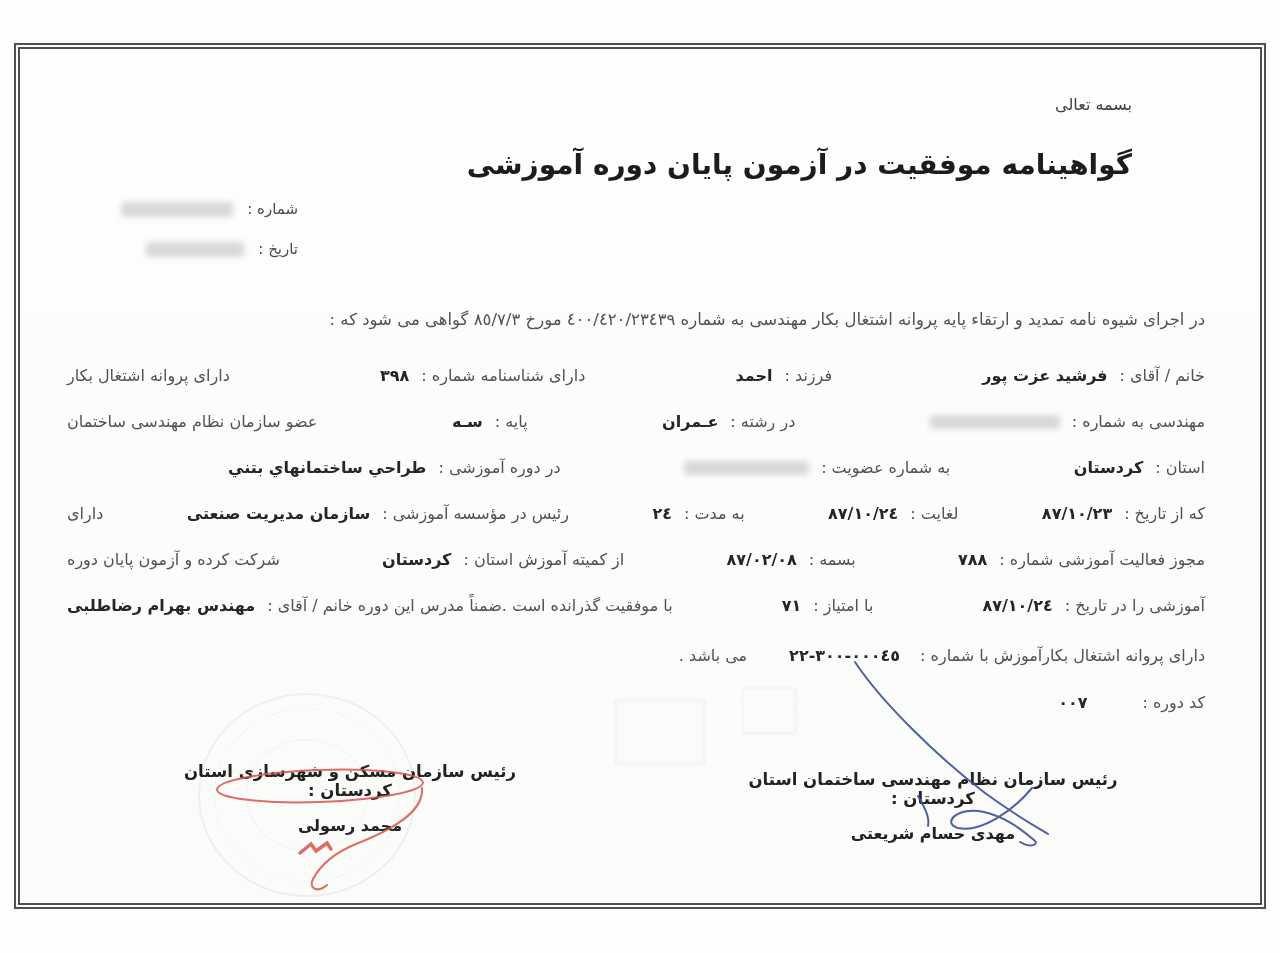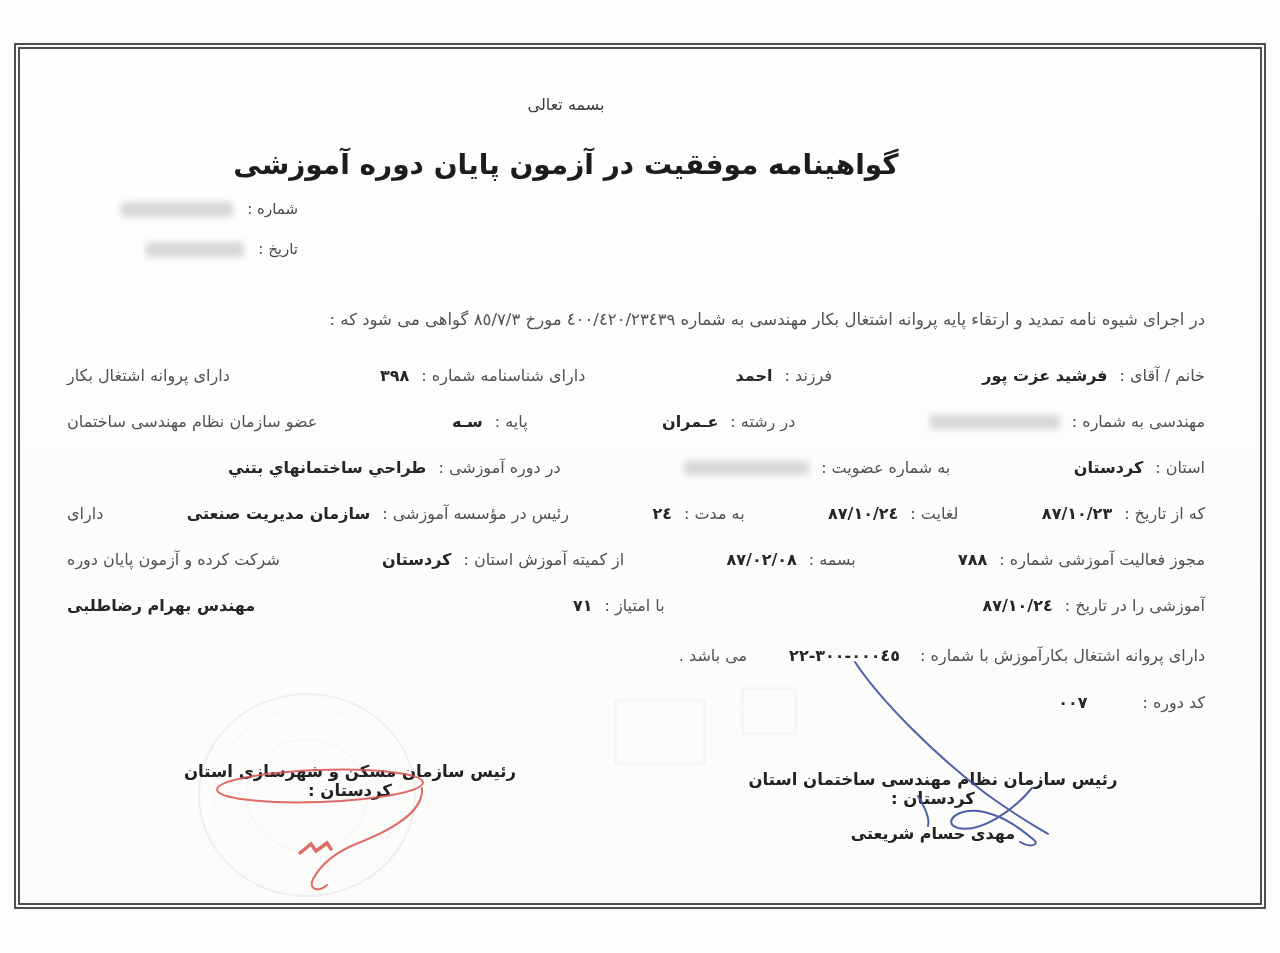--- a/index.html
+++ b/index.html
@@ -8,21 +8,21 @@
     background:#fdfdfc;
     font-family:"DejaVu Sans", sans-serif;
     color:#4f4f4f;
   }
   .frame{
     position:absolute;left:14px;top:43px;width:1252px;height:866px;
     border:6px double #4f4f4f;
     background:linear-gradient(180deg,#fefefd 0%,#fcfcfb 60%,#fbfbf9 100%);
     box-sizing:border-box;
   }
-  .center-text{position:absolute;left:0;width:1132px;text-align:center;direction:rtl;}
+  .center-text{position:absolute;left:0;width:1132px;direction:rtl;}
   .bismillah{top:95px;font-size:16px;color:#3d3d3d;}
   .cert-title{top:148px;font-size:28px;font-weight:700;color:#1c1c1c;letter-spacing:-0.5px;}
   .meta-row{position:absolute;right:982px;display:flex;direction:rtl;align-items:center;gap:14px;font-size:15px;color:#4a4a4a;white-space:nowrap;}
   .redact{display:inline-block;background:#b9b9b9;border-radius:3px;filter:blur(3px);opacity:.55;}
   .line{position:absolute;left:67px;right:75px;display:flex;direction:rtl;justify-content:space-between;align-items:baseline;font-size:16px;color:#515151;white-space:nowrap;}
   .rline{position:absolute;right:75px;direction:rtl;font-size:16px;color:#515151;white-space:nowrap;display:flex;align-items:baseline;}
   .grp{display:inline-flex;direction:rtl;align-items:baseline;gap:12px;}
   .b{font-weight:700;color:#262626;}
   .num-ltr{direction:ltr;unicode-bidi:bidi-override;}
   .sig-block{position:absolute;text-align:center;direction:rtl;}
@@ -155,37 +155,39 @@
 <div class="line" style="top:596px;">
   <span class="grp">
     <span>آموزشی را در تاریخ :</span>
     <span class="b">٨٧/١٠/٢٤</span>
   </span>
   <span class="grp">
     <span>با امتیاز :</span>
     <span class="b">٧١</span>
   </span>
   <span class="grp">
+    <span>با موفقیت گذرانده است .ضمناً مدرس این دوره خانم / آقای :</span>
     <span class="b">مهندس بهرام رضاطلبی</span>
   </span>
 </div>
 
 <div class="rline" style="top:646px;">
   <span>دارای پروانه اشتغال بکارآموزش با شماره :</span>
   <span class="b num-ltr" style="margin:0 20px;">٢٢-٣٠٠-٠٠٠٤٥</span>
   <span style="margin-right:22px;">می باشد .</span>
 </div>
 
 <div class="rline" style="top:693px;">
   <span>کد دوره :</span>
   <span class="b" style="margin-right:55px;">٠٠٧</span>
 </div>
 
 <div class="sig-block" style="left:150px;top:762px;width:400px;">
   <div class="sig-title">رئیس سازمان مسکن و شهرسازی استان کردستان :</div>
+  <div class="sig-name">محمد رسولی</div>
 </div>
 <div class="sig-block" style="left:738px;top:770px;width:390px;">
   <div class="sig-title">رئیس سازمان نظام مهندسی ساختمان استان کردستان :</div>
   <div class="sig-name">مهدی حسام شریعتی</div>
 </div>
 
 <svg class="overlay" width="1280" height="953" viewBox="0 0 1280 953">
   <g stroke="#d8544e" fill="none" stroke-linecap="round" opacity="0.85">
     <ellipse cx="320" cy="786" rx="103" ry="16" stroke-width="2" transform="rotate(-2 320 786)"></ellipse>
     <path d="M 422,788 C 424,812 392,830 356,844 C 334,853 320,866 313,879 C 308,889 318,893 327,885" stroke-width="2"></path>

